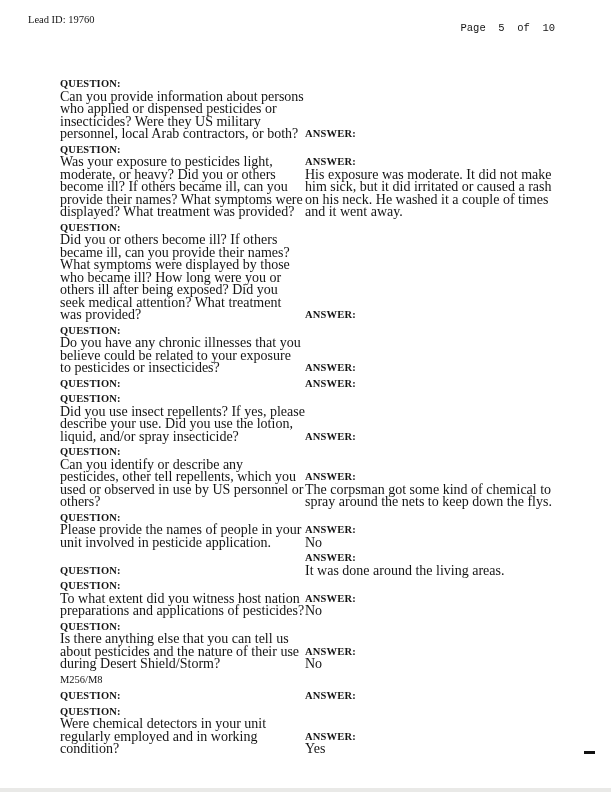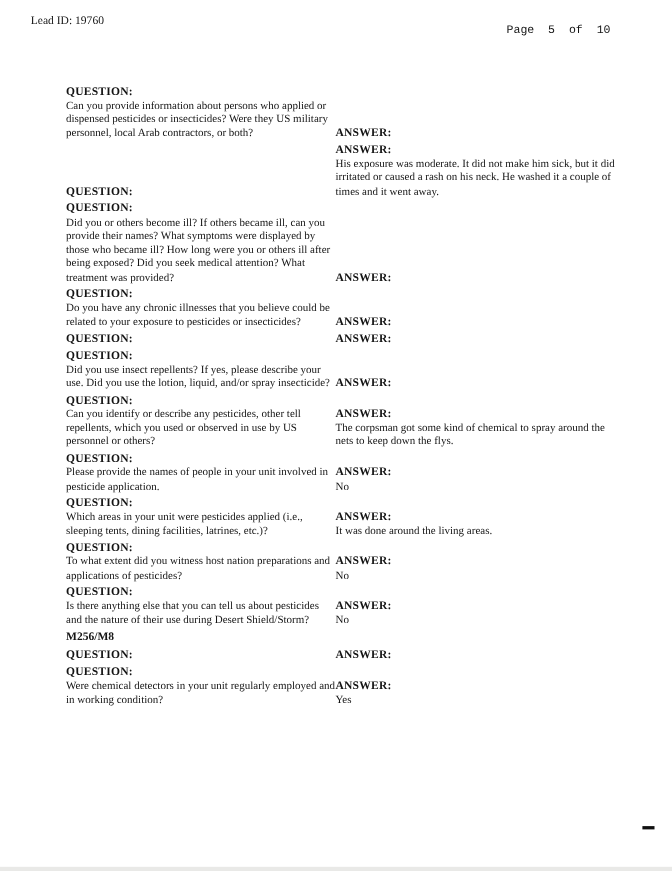--- a/index.html
+++ b/index.html
@@ -54,25 +54,25 @@
     flex: 0 0 255px;
     max-width: 255px;
   }
   .label {
     font-weight: bold;
     font-size: 10.5px;
     line-height: 12.5px;
     letter-spacing: 0.2px;
   }
   .text {
-    font-size: 10px;
+    font-size: 14px;
     line-height: 12.5px;
   }
   .section-heading {
-    font-weight: bold;
+    font-weight: normal;
     font-size: 10.5px;
     line-height: 12.5px;
     margin: 1px 0 4px 0;
   }
   .artifact {
     position: absolute;
     right: 16px;
     bottom: 34px;
     width: 11px;
     height: 3px;
@@ -96,20 +96,21 @@
     </div>
     <div class="a-col">
       <div class="label">ANSWER:</div>
       <div class="text"></div>
     </div>
   </section>
 
   <section class="qa-row">
     <div class="q-col">
       <div class="label">QUESTION:</div>
+      <div class="text">Was your exposure to pesticides light, moderate, or heavy?  Did you or others become ill?  If others became ill, can you provide their names?  What symptoms were displayed?  What treatment was provided?</div>
     </div>
     <div class="a-col">
       <div class="label">ANSWER:</div>
       <div class="text">His exposure was moderate.  It did not make him sick, but it did irritated or caused a rash on his neck.  He washed it a couple of times and it went away.</div>
     </div>
   </section>
 
   <section class="qa-row">
     <div class="q-col">
       <div class="label">QUESTION:</div>
@@ -171,21 +172,20 @@
     </div>
     <div class="a-col">
       <div class="label">ANSWER:</div>
       <div class="text">No</div>
     </div>
   </section>
 
   <section class="qa-row">
     <div class="q-col">
       <div class="label">QUESTION:</div>
-      <div class="text">Which areas in your unit were pesticides applied (i.e., sleeping tents, dining facilities, latrines, etc.)?</div>
     </div>
     <div class="a-col">
       <div class="label">ANSWER:</div>
       <div class="text">It was done around the living areas.</div>
     </div>
   </section>
 
   <section class="qa-row">
     <div class="q-col">
       <div class="label">QUESTION:</div>

